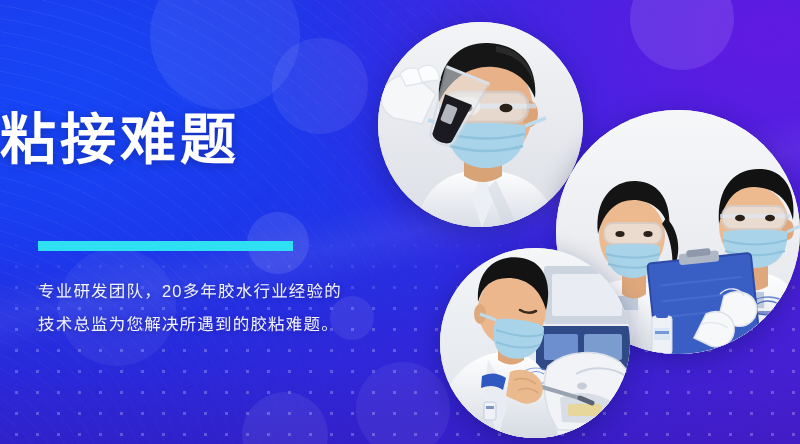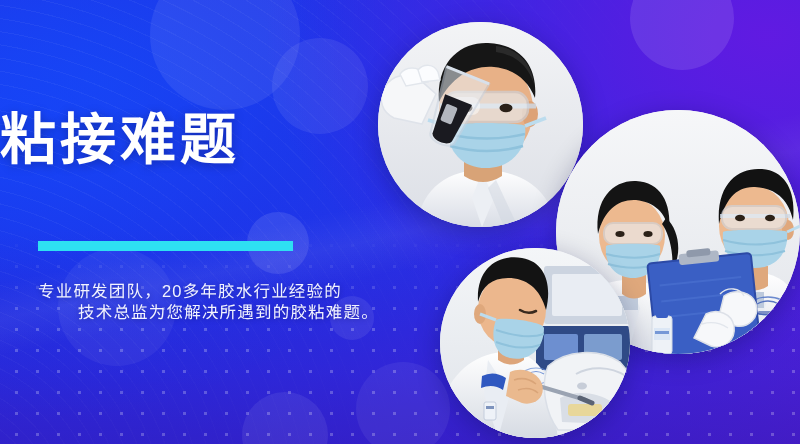--- a/index.html
+++ b/index.html
@@ -93,21 +93,21 @@
     position: absolute;
     left: 38px;
     color: #f2f3ff;
     font-size: 16.5px;
     line-height: 33px;
     letter-spacing: 1.2px;
     white-space: nowrap;
     text-shadow: 0 1px 5px rgba(8,14,70,0.35);
   }
   .subtitle-1 { top: 275px; }
-  .subtitle-2 { top: 296px; margin-left: 40px; }
+  .subtitle-2 { top: 308px; }
 
   
   .photo {
     position: absolute;
     border-radius: 50%;
     overflow: hidden;
     background: #eceef2;
     box-shadow: 0 6px 26px rgba(6,10,60,0.30);
   }
   .photo-top    { left: 378px; top: 22px;  width: 205px; height: 205px; }

